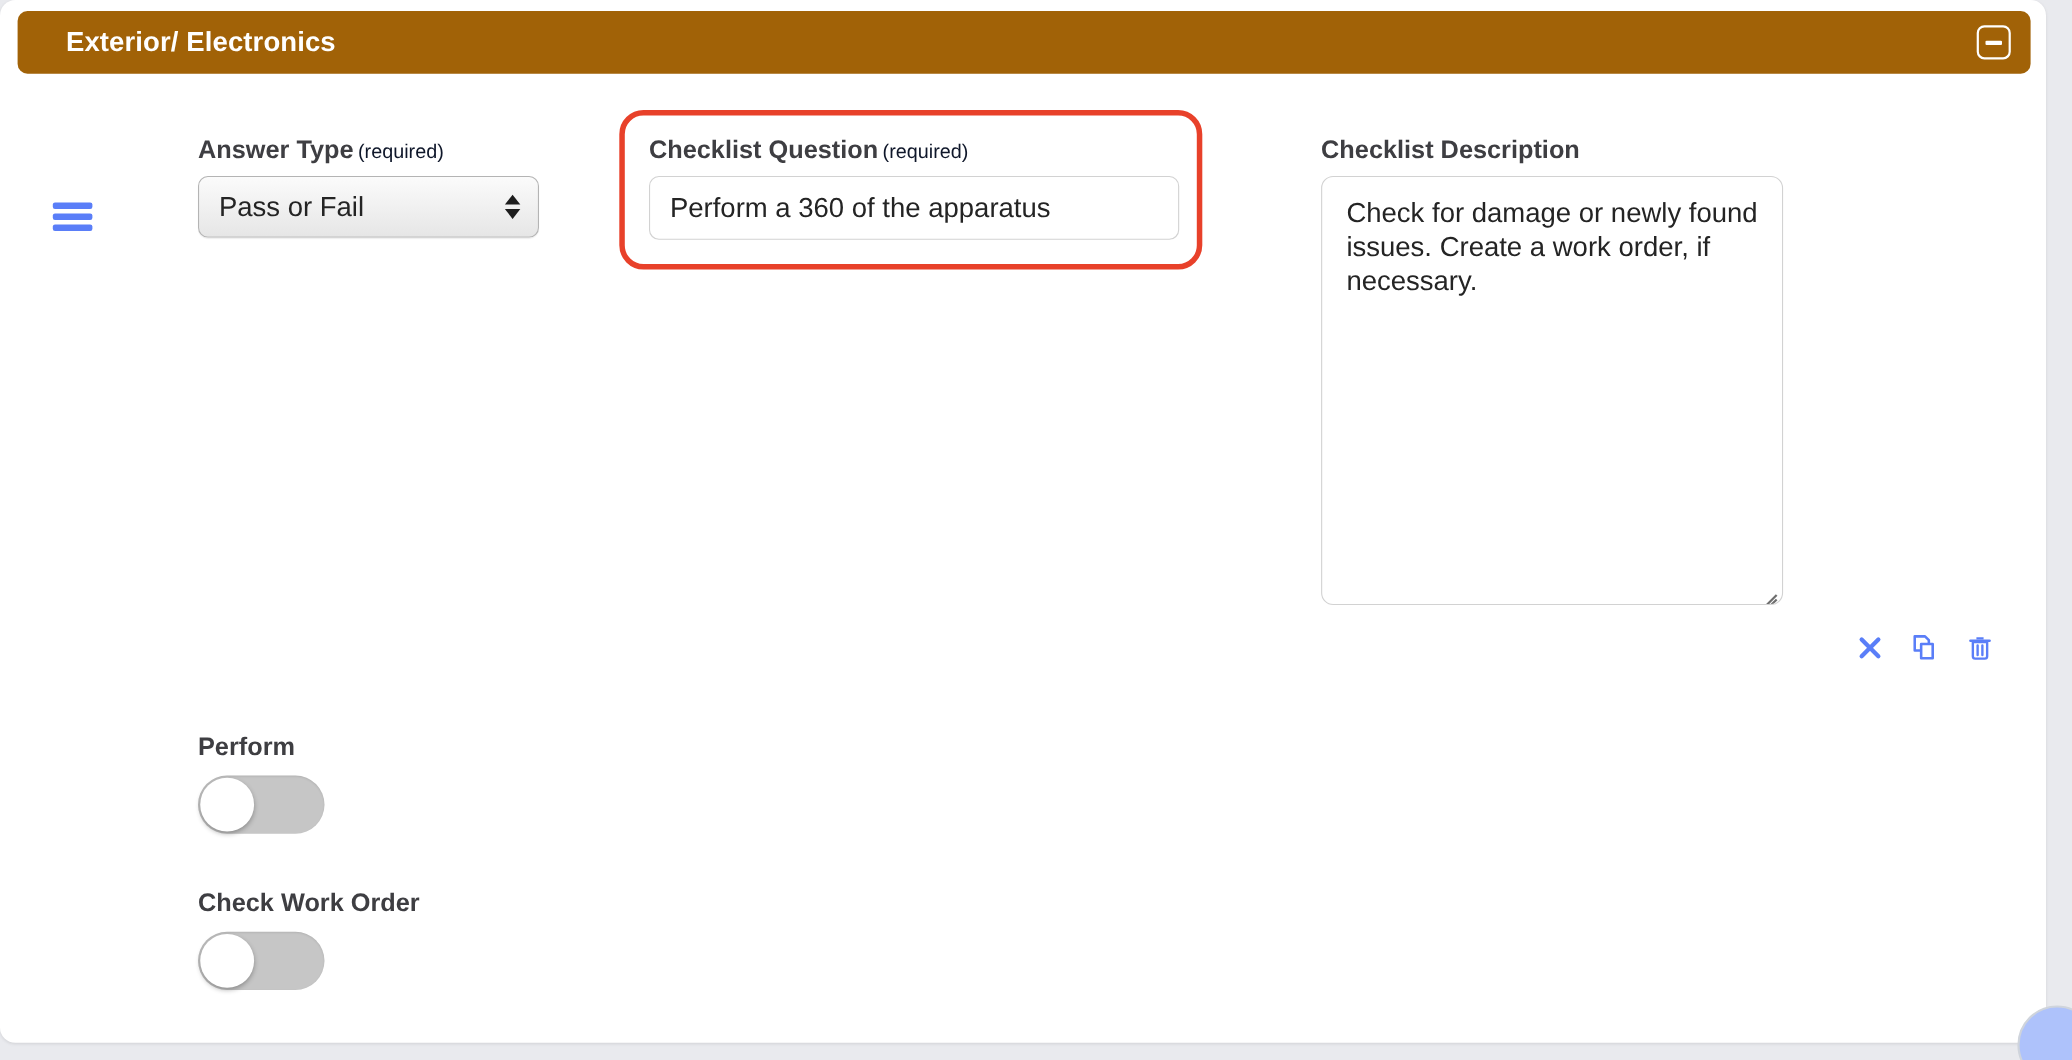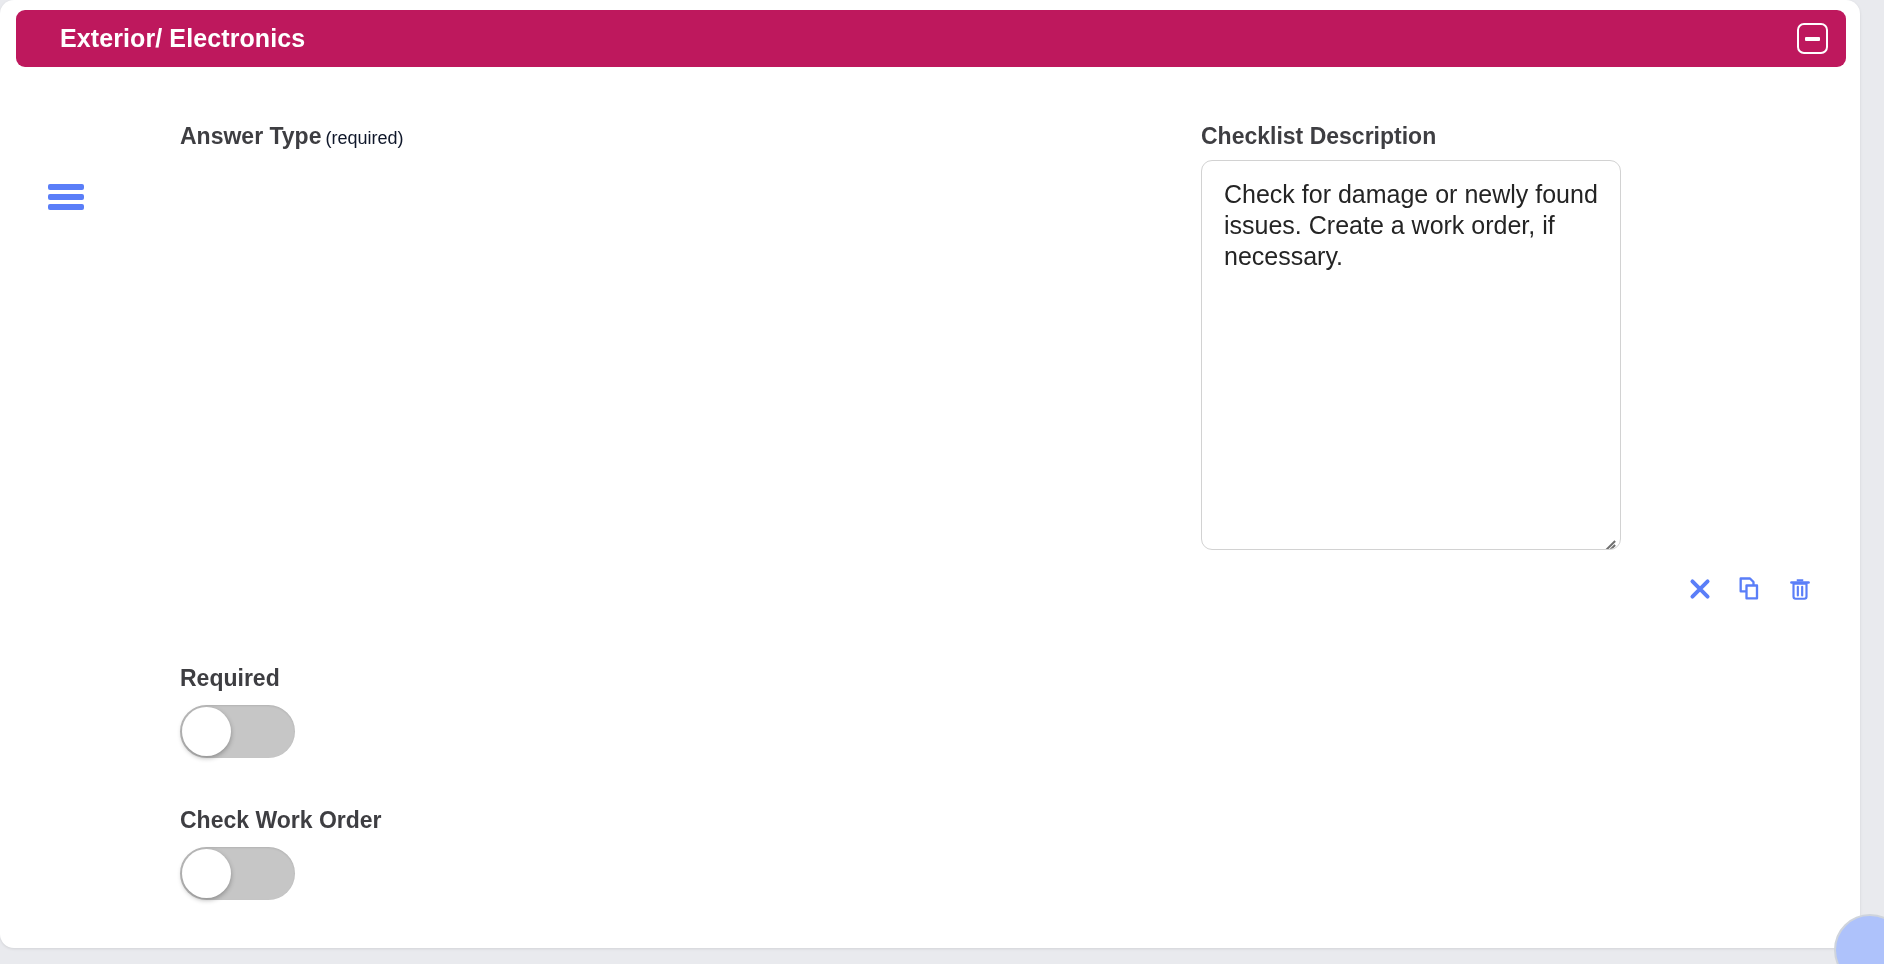--- a/index.html
+++ b/index.html
@@ -37,21 +37,21 @@
     overflow: hidden;
   }
 
   
   .section-header {
     position: absolute;
     left: 16px;
     top: 10px;
     width: 1830px;
     height: 57px;
-    background: #be185d;
+    background: #a16207;
     border-radius: 9px;
     display: flex;
     align-items: center;
     justify-content: space-between;
     padding: 0 18px 0 44px;
     box-sizing: border-box;
   }
   .section-title {
     color: #ffffff;
     font-size: 25px;
@@ -321,22 +321,35 @@
       <div class="drag-handle">
         <span></span>
         <span></span>
         <span></span>
       </div>
 
       <div class="field" id="field-answer-type">
         <div class="field-label">
           <span>Answer Type</span><span class="req">(required)</span>
         </div>
-      </div>
-
+        <div class="select-box">
+          <span class="select-value">Pass or Fail</span>
+          <span class="select-arrows">
+            <i class="tri-up"></i>
+            <i class="tri-down"></i>
+          </span>
+        </div>
+      </div>
+
+      <div class="field" id="field-question">
+        <div class="field-label">
+          <span>Checklist Question</span><span class="req">(required)</span>
+        </div>
+        <div class="text-input">Perform a 360 of the apparatus</div>
+      </div>
 
       <div class="field" id="field-description">
         <div class="field-label">Checklist Description</div>
         <div class="textarea-box">
           <span>Check for damage or newly found issues. Create a work order, if necessary.</span>
           <span class="resize-grip">
             <i></i>
             <i></i>
           </span>
         </div>
@@ -358,21 +371,21 @@
           <svg width="26" height="26" viewBox="0 0 24 24">
             <path d="M9 3 h6 v2 h-6 z" fill="#5a7ef8"></path>
             <path d="M4 6 h16" stroke="#5a7ef8" stroke-width="2.2" stroke-linecap="round"></path>
             <path d="M6 7 h12 v12 a2 2 0 0 1 -2 2 h-8 a2 2 0 0 1 -2 -2 z" fill="none" stroke="#5a7ef8" stroke-width="2"></path>
             <path d="M10 10 v8 M14 10 v8" stroke="#5a7ef8" stroke-width="2" stroke-linecap="round"></path>
           </svg>
         </div>
       </div>
 
       <div class="toggle-group" id="group-required">
-        <div class="toggle-label">Required</div>
+        <div class="toggle-label">Perform</div>
         <div class="toggle">
           <div class="knob"></div>
         </div>
       </div>
 
       <div class="toggle-group" id="group-work-order">
         <div class="toggle-label">Check Work Order</div>
         <div class="toggle">
           <div class="knob"></div>
         </div>

